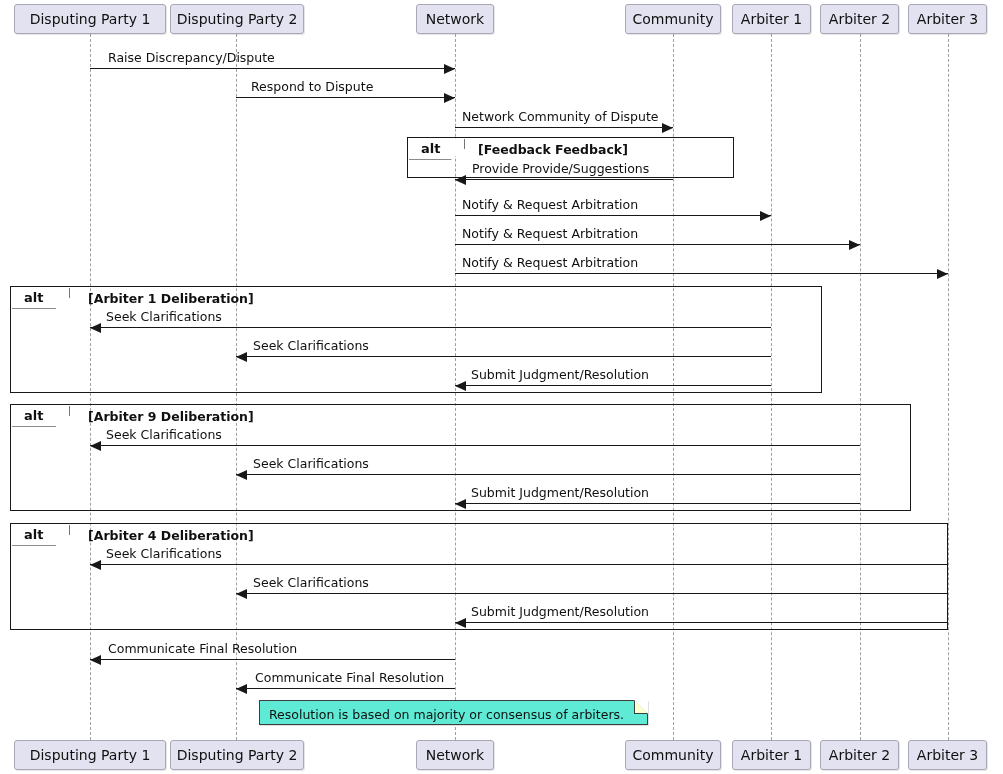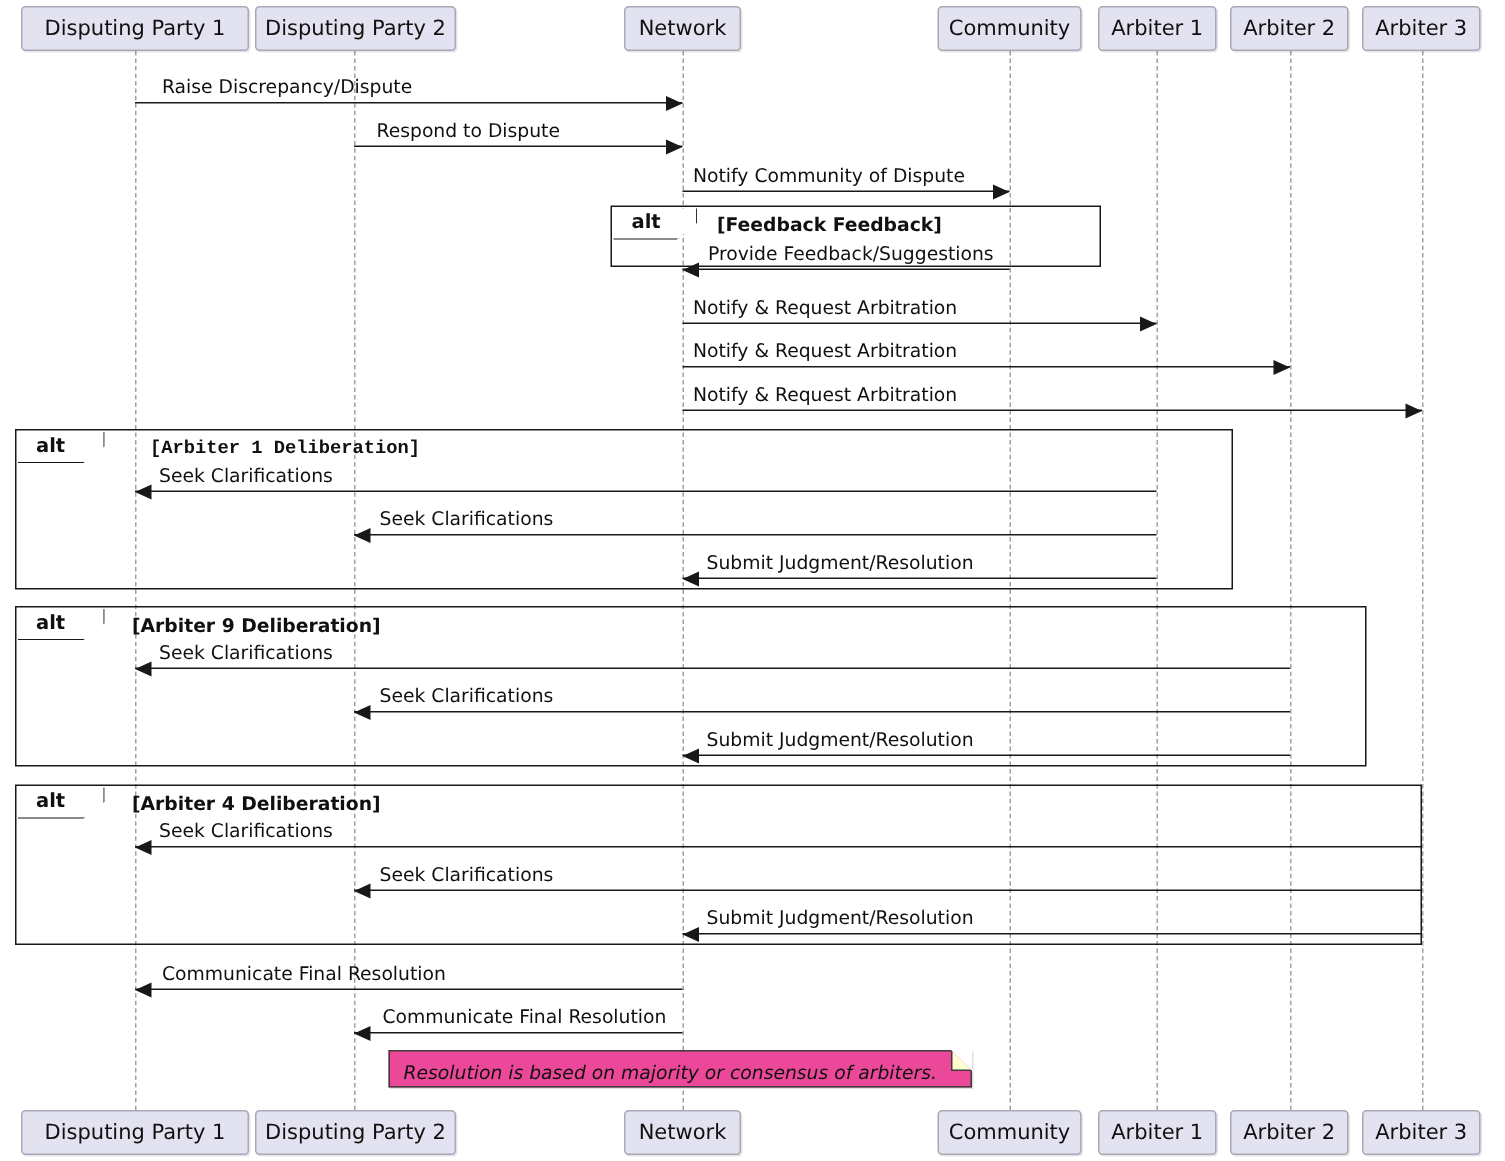--- a/index.html
+++ b/index.html
@@ -98,27 +98,26 @@
     font-size: 12.5px;
     font-weight: bold;
     color: #101010;
     white-space: nowrap;
     line-height: 16px;
   }
   
   .note {
     position: absolute;
     box-sizing: border-box;
-    background: #ec4899;
+    background: #5eead4;
     border: 1px solid #3D3D3D;
     font-size: 12.5px;
     color: #101010;
     white-space: nowrap;
     box-shadow: 1px 1px 0 rgba(0,0,0,0.12);
-    font-style: italic;
   }
   .note-text {
     position: absolute;
     left: 9px;
     top: 6px;
     font-size: 12.5px;
     color: #101010;
     white-space: nowrap;
   }
   .note-fold {
@@ -169,41 +168,41 @@
     <div class="participant" style="left: 732px; top: 740px; width: 79px;"><span>Arbiter 1</span></div>
     <div class="participant" style="left: 820px; top: 740px; width: 79px;"><span>Arbiter 2</span></div>
     <div class="participant" style="left: 908px; top: 740px; width: 79px;"><span>Arbiter 3</span></div>
     <div class="fragment" style="left: 407px; top: 137px; width: 327px; height: 41px;"></div>
     <div class="fragment-tab" style="left: 408.6px; top: 138.6px; width: 56px;"></div>
     <div class="fragment-tab-text" style="left: 421px; top: 138px;">alt</div>
     <div class="fragment-cond" style="left: 478px; top: 142px;">[Feedback Feedback]</div>
     <div class="fragment" style="left: 10px; top: 286px; width: 812px; height: 107px;"></div>
     <div class="fragment-tab" style="left: 11.6px; top: 287.6px; width: 58px;"></div>
     <div class="fragment-tab-text" style="left: 24px; top: 287px;">alt</div>
-    <div class="fragment-cond" style="left: 100px; top: 291px; font-family: Liberation Mono, monospace;">[Arbiter 1 Deliberation]</div>
+    <div class="fragment-cond" style="left: 88px; top: 291px;">[Arbiter 1 Deliberation]</div>
     <div class="fragment" style="left: 10px; top: 404px; width: 901px; height: 107px;"></div>
     <div class="fragment-tab" style="left: 11.6px; top: 405.6px; width: 58px;"></div>
     <div class="fragment-tab-text" style="left: 24px; top: 405px;">alt</div>
     <div class="fragment-cond" style="left: 88px; top: 409px;">[Arbiter 9 Deliberation]</div>
     <div class="fragment" style="left: 10px; top: 523px; width: 938px; height: 107px;"></div>
     <div class="fragment-tab" style="left: 11.6px; top: 524.6px; width: 58px;"></div>
     <div class="fragment-tab-text" style="left: 24px; top: 524px;">alt</div>
     <div class="fragment-cond" style="left: 88px; top: 528px;">[Arbiter 4 Deliberation]</div>
     <div class="msg" style="left: 90px; top: 68px; width: 365px;"></div>
     <div class="arrowhead right" style="left: 444px; top: 63.5px;"></div>
     <div class="msg-label" style="left: 96px; top: 51px; margin-left: 12px;">Raise Discrepancy/Dispute</div>
     <div class="msg" style="left: 236px; top: 97px; width: 219px;"></div>
     <div class="arrowhead right" style="left: 444px; top: 92.5px;"></div>
     <div class="msg-label" style="left: 251px; top: 80px;">Respond to Dispute</div>
     <div class="msg" style="left: 455px; top: 127px; width: 218px;"></div>
     <div class="arrowhead right" style="left: 662px; top: 122.5px;"></div>
-    <div class="msg-label" style="left: 462px; top: 110px;">Notify Community of Dispute</div>
+    <div class="msg-label" style="left: 462px; top: 110px;">Network Community of Dispute</div>
     <div class="msg" style="left: 455px; top: 179px; width: 218px;"></div>
     <div class="arrowhead left" style="left: 455px; top: 174.5px;"></div>
-    <div class="msg-label" style="left: 472px; top: 162px;">Provide Feedback/Suggestions</div>
+    <div class="msg-label" style="left: 472px; top: 162px;">Provide Provide/Suggestions</div>
     <div class="msg" style="left: 455px; top: 215px; width: 316px;"></div>
     <div class="arrowhead right" style="left: 760px; top: 210.5px;"></div>
     <div class="msg-label" style="left: 462px; top: 198px;">Notify &amp; Request Arbitration</div>
     <div class="msg" style="left: 455px; top: 244px; width: 405px;"></div>
     <div class="arrowhead right" style="left: 849px; top: 239.5px;"></div>
     <div class="msg-label" style="left: 462px; top: 227px;">Notify &amp; Request Arbitration</div>
     <div class="msg" style="left: 455px; top: 273px; width: 493px;"></div>
     <div class="arrowhead right" style="left: 937px; top: 268.5px;"></div>
     <div class="msg-label" style="left: 462px; top: 256px;">Notify &amp; Request Arbitration</div>
     <div class="msg" style="left: 90px; top: 327px; width: 681px;"></div>

